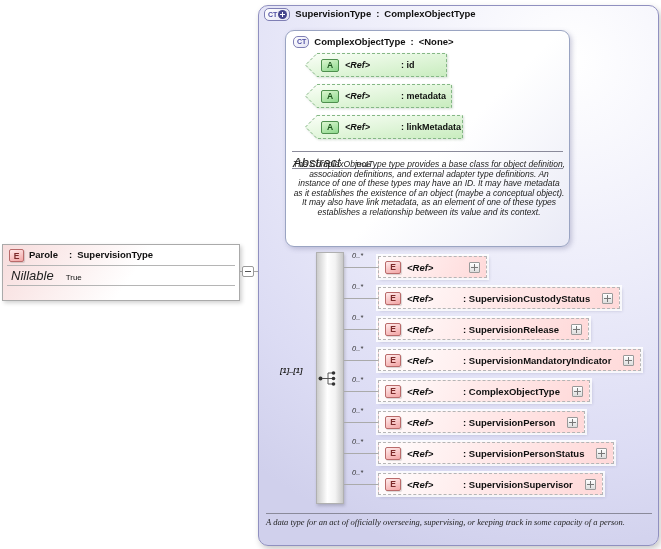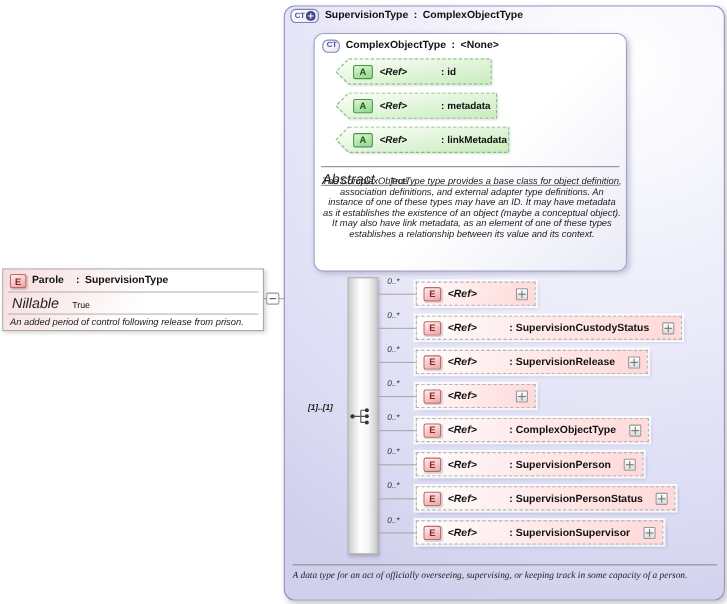--- a/index.html
+++ b/index.html
@@ -279,20 +279,21 @@
       <span class="plus-btn"></span>
     </span>
   </div>
   <div class="elem-row row-3">
     <span class="elem-card">0..*</span>
     <span class="elem-box">
       <span class="e-icon">
           <span>E</span>
         </span>
       <span class="ref-label">&lt;Ref&gt;</span>
+      <span>: SupervisionMandatoryIndicator</span>
       <span class="plus-btn"></span>
     </span>
   </div>
   <div class="elem-row row-4">
     <span class="elem-card">0..*</span>
     <span class="elem-box">
       <span class="e-icon">
           <span>E</span>
         </span>
       <span class="ref-label">&lt;Ref&gt;</span>
@@ -345,17 +346,16 @@
       <span>Parole</span>
       <span class="colon" style="margin-left:6px;">:</span>
       <span>SupervisionType</span>
     </div>
     <div class="sep"></div>
     <div class="prop-row">
       <span class="prop-label">Nillable</span>
       <span class="prop-value">True</span>
     </div>
     <div class="sep"></div>
-    <div class="annot">An added period of control following release from prison.</div>
   </div>
   <div id="parole-toggle"></div>
 
 </div>
 
 </body></html>

